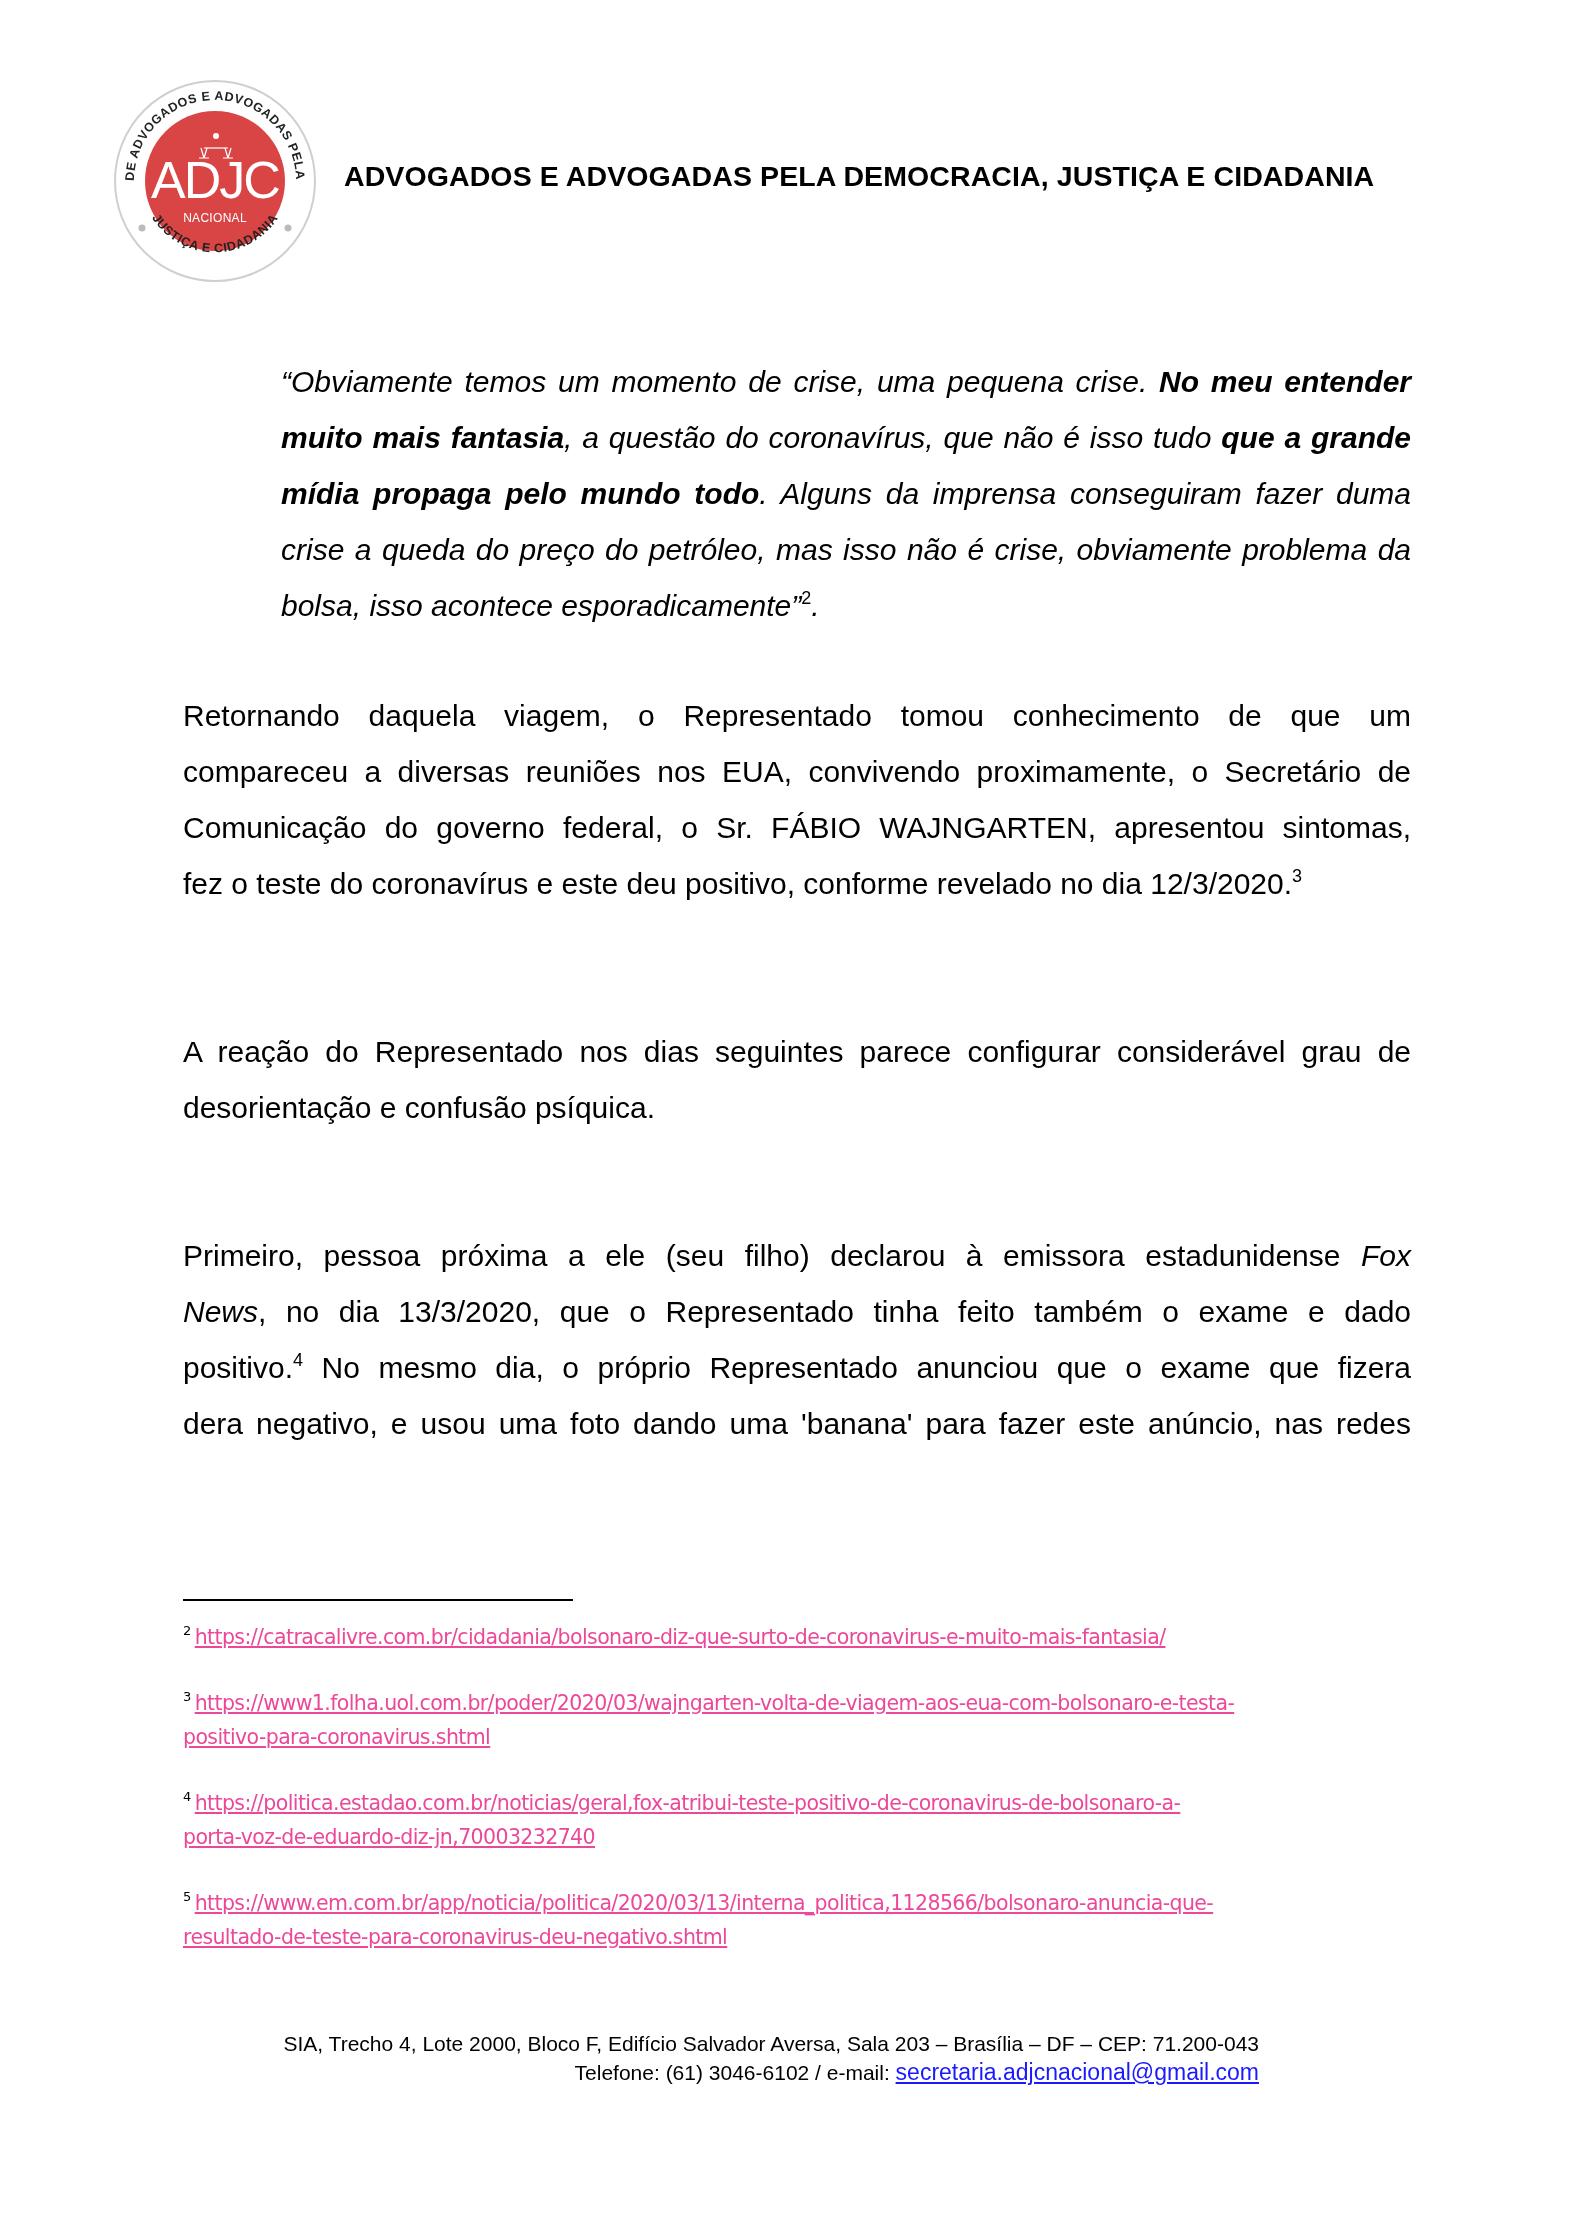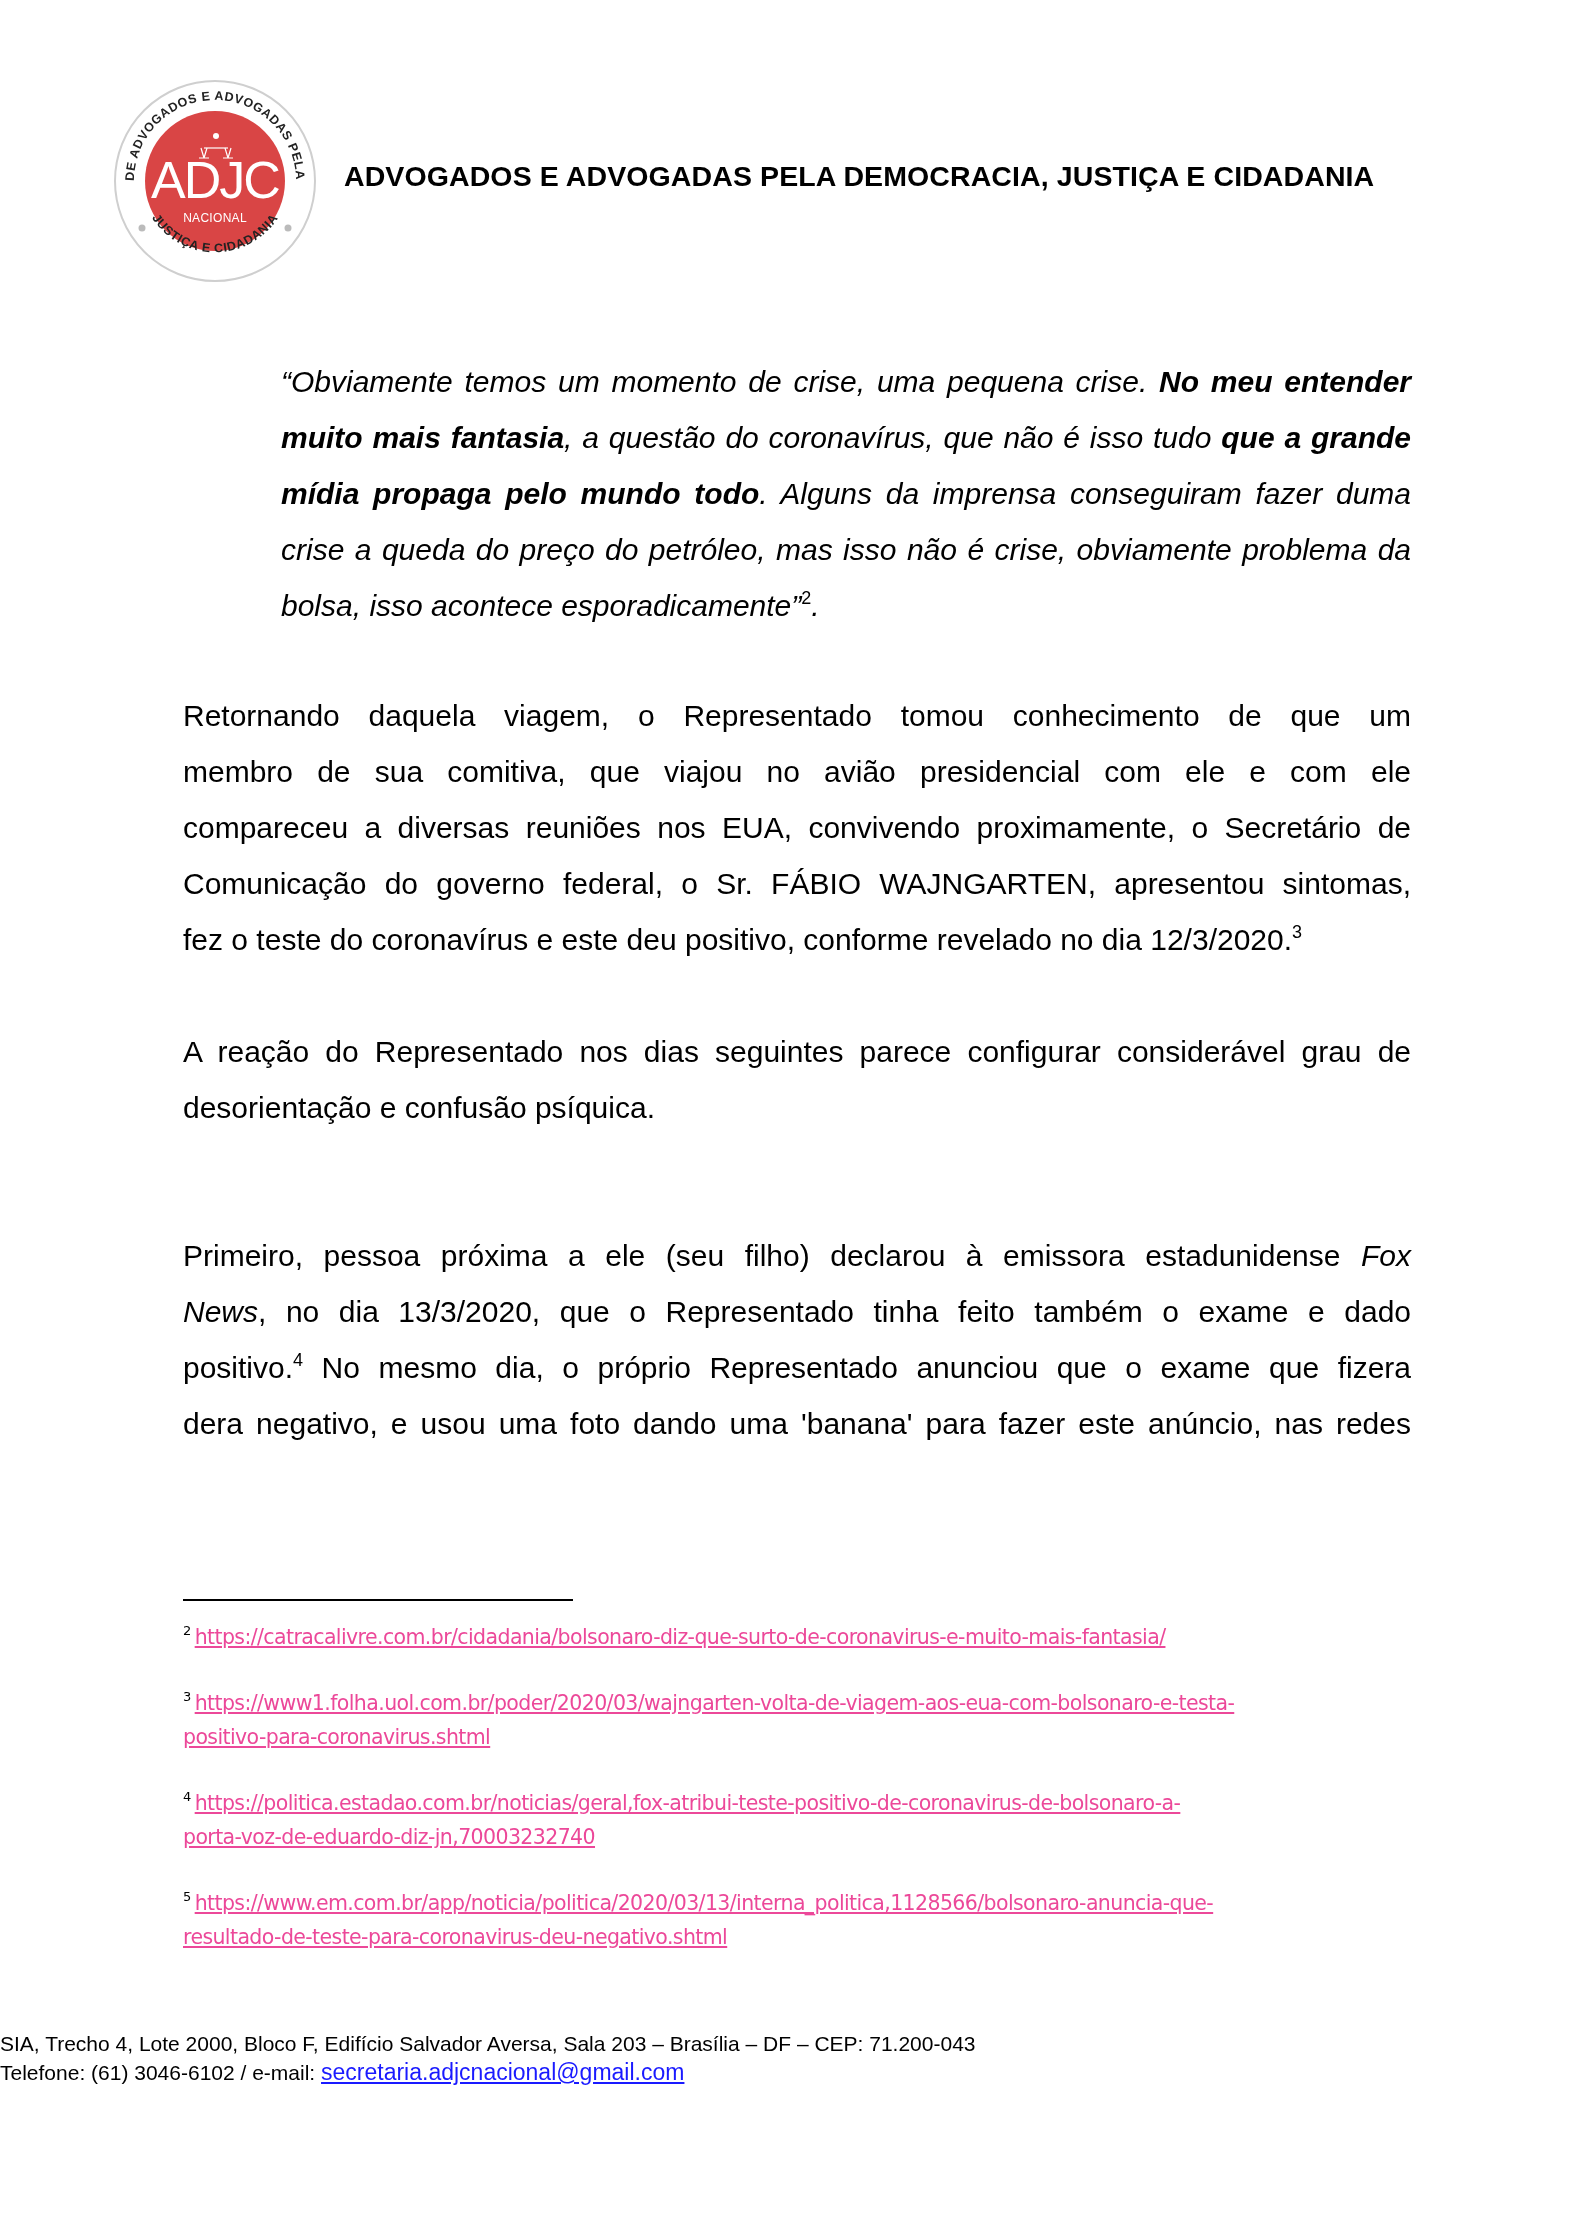--- a/index.html
+++ b/index.html
@@ -27,21 +27,21 @@
   .footnotes { position: absolute; left: 183px; width: 1230px; font-family: "DejaVu Sans", sans-serif;
                font-size: 20.5px; line-height: 34px; letter-spacing: -0.6px; }
   .fn { position: absolute; left: 0; width: 1230px; }
   .fn sup { font-size: 13px; vertical-align: 9px; color: #000; margin-right: 4px; }
   .fn a { color: #ec4899; text-decoration: underline; }
   .fn2 { top: 1620px; }
   .fn3 { top: 1686px; }
   .fn4 { top: 1786px; }
   .fn5 { top: 1886px; }
 
-  .footer { position: absolute; left: 0; width: 1259px; top: 2030px; text-align: left;
+  .footer { position: absolute; left: 0; width: 1259px; top: 2030px; text-align: right;
             font-size: 21px; line-height: 28px; }
   .footer a { color: #1a1aff; text-decoration: underline; font-size: 23px; margin-top: 32px; }
 </style>
 </head>
 <body>
 
 <div class="header">
   <svg class="logo" viewBox="0 0 206 206">
     <defs>
       <path id="arcTop" d="M 22 103 A 81 81 0 0 1 184 103"></path>
@@ -68,21 +68,20 @@
   </svg>
   <div class="header-title">ADVOGADOS E ADVOGADAS PELA DEMOCRACIA, JUSTIÇA E CIDADANIA</div>
 </div>
 
 <div class="body-text quote">
   <span>“Obviamente temos um momento de crise, uma pequena crise. </span><b>No meu entender muito mais fantasia</b><span>, a questão do coronavírus, que não é isso tudo </span><b>que a grande mídia propaga pelo mundo todo</b><span>. Alguns da imprensa conseguiram fazer duma crise a queda do preço do petróleo, mas isso não é crise, obviamente problema da bolsa, isso acontece esporadicamente”</span><sup>2</sup><span>.</span>
 </div>
 
 <div class="body-text p1">
   <span class="para-line">Retornando daquela viagem, o Representado tomou conhecimento de que um</span>
-  <span class="para-line">membro de sua comitiva, que viajou no avião presidencial com ele e com ele</span>
   <span class="para-line">compareceu a diversas reuniões nos EUA, convivendo proximamente, o Secretário de</span>
   <span class="para-line">Comunicação do governo federal, o Sr. FÁBIO WAJNGARTEN, apresentou sintomas,</span>
   <span class="para-line last"><span>fez o teste do coronavírus e este deu positivo, conforme revelado no dia 12/3/2020.</span><sup>3</sup></span>
 </div>
 
 <div class="body-text p2">
   <span class="para-line">A reação do Representado nos dias seguintes parece configurar considerável grau de</span>
   <span class="para-line last">desorientação e confusão psíquica.</span>
 </div>
 

